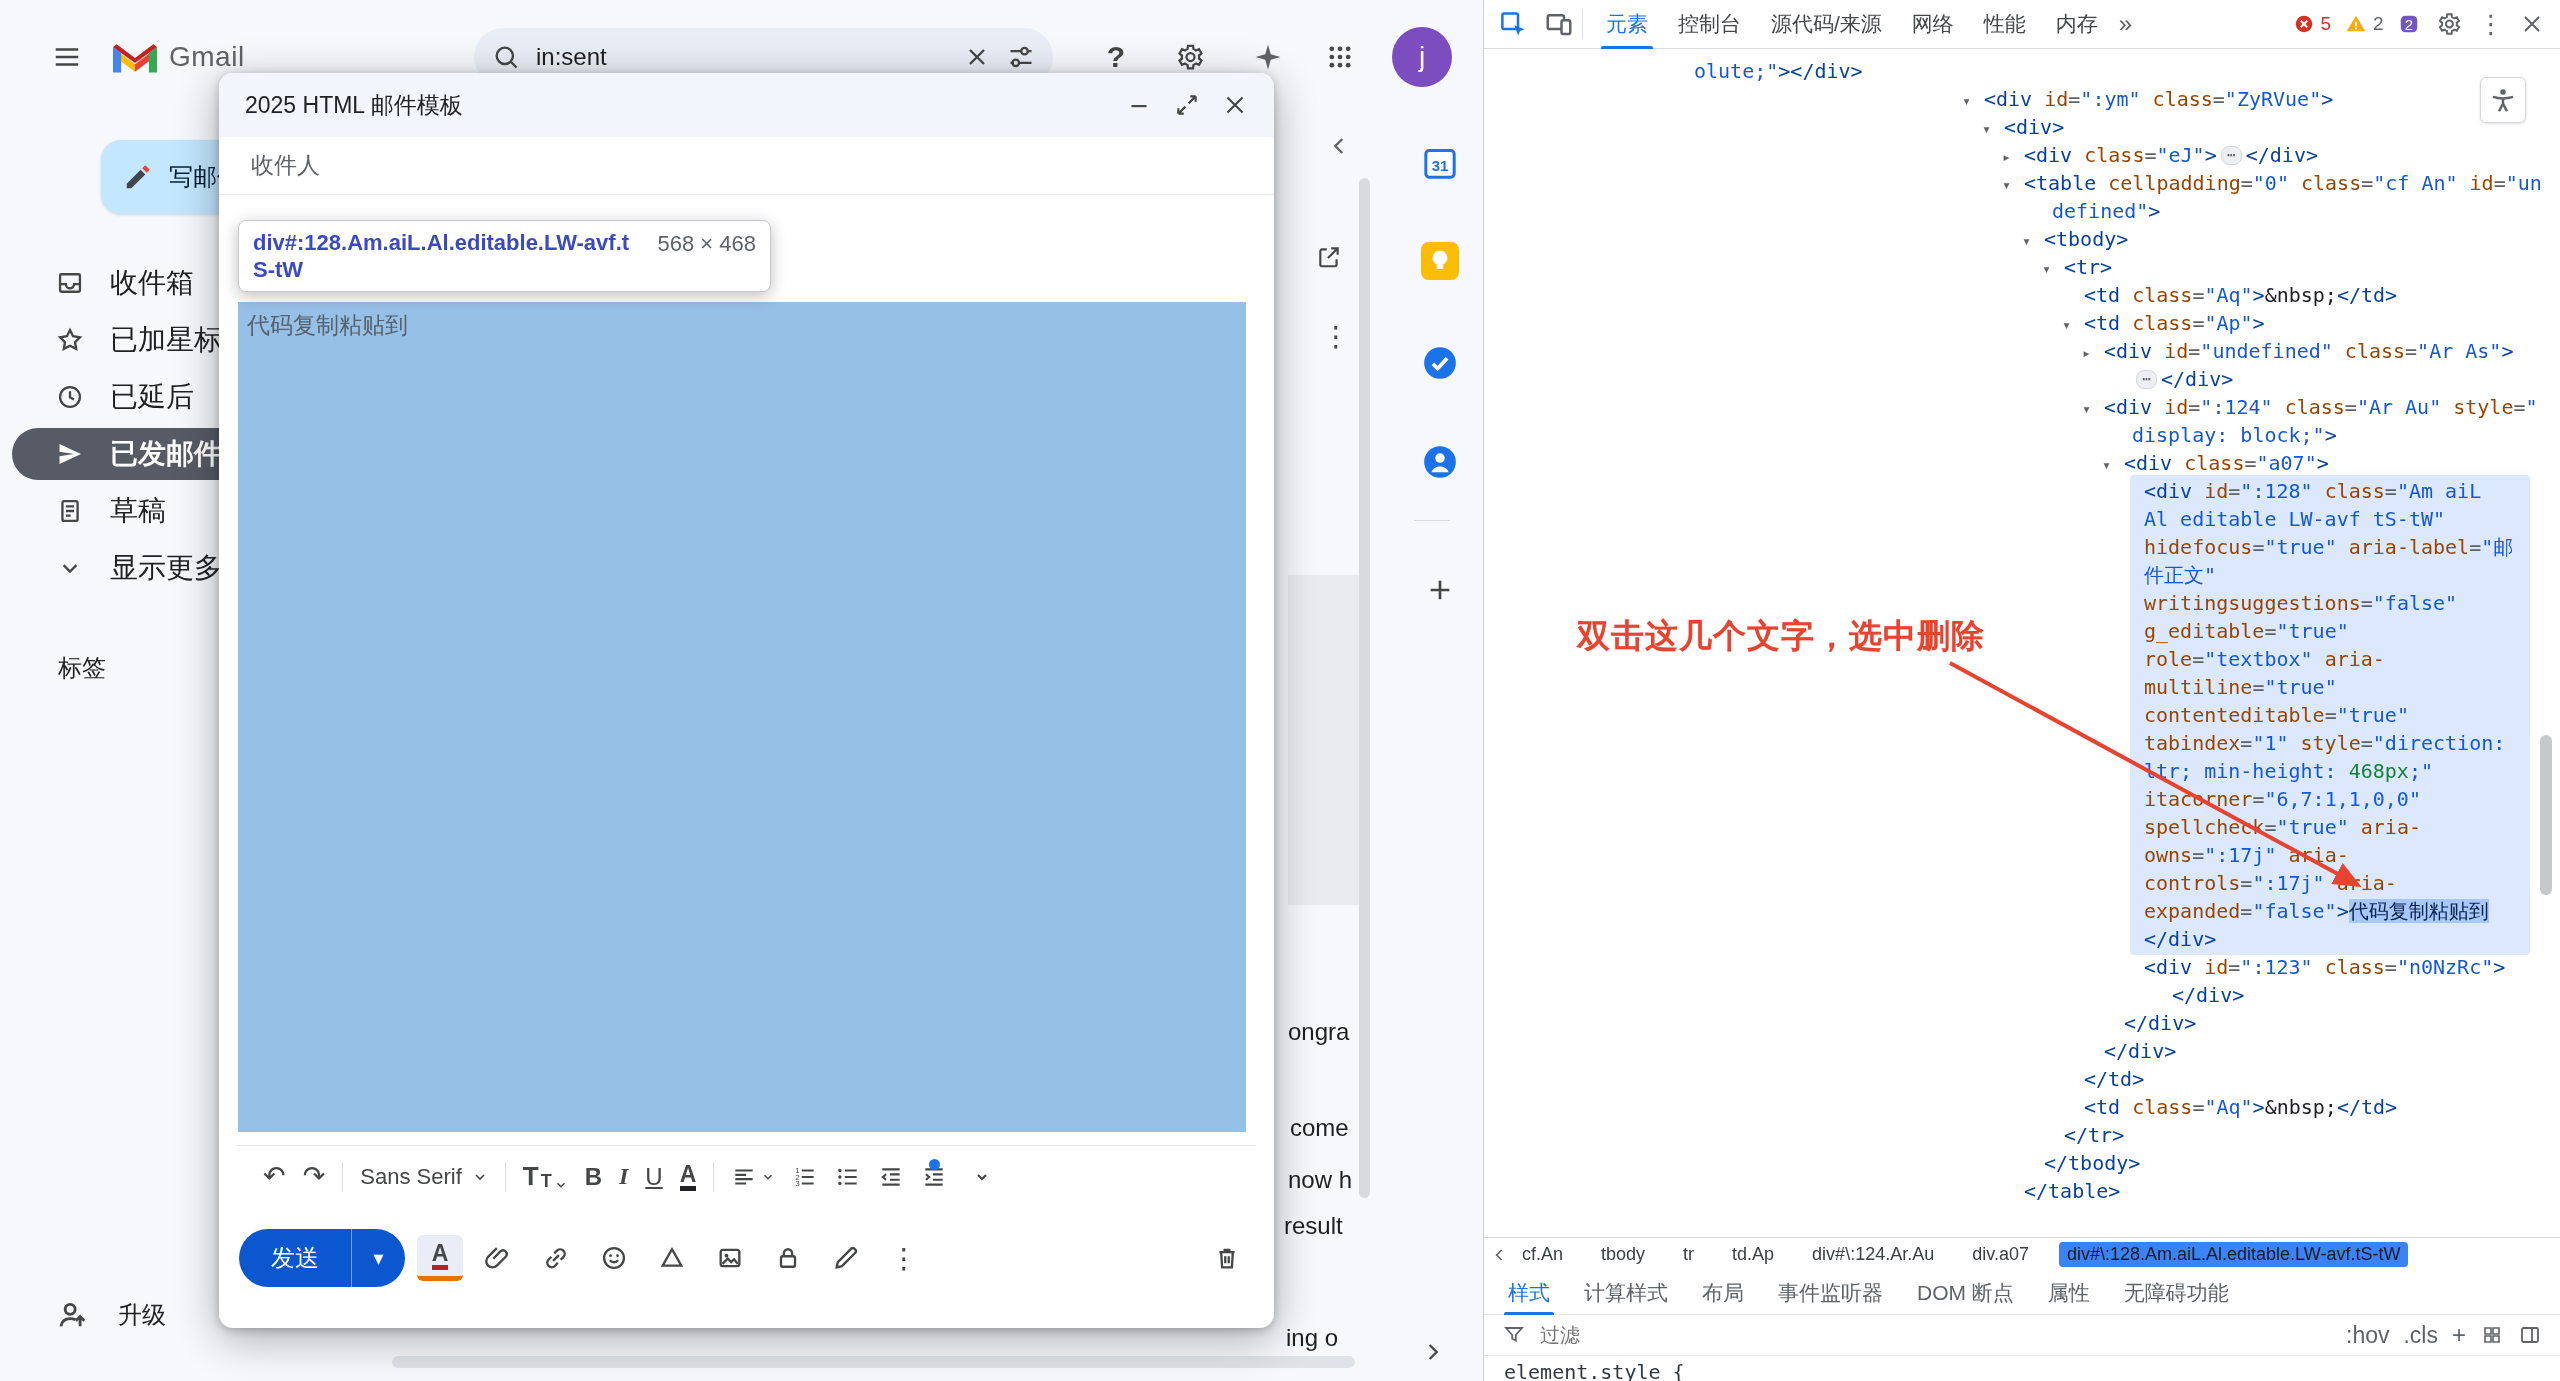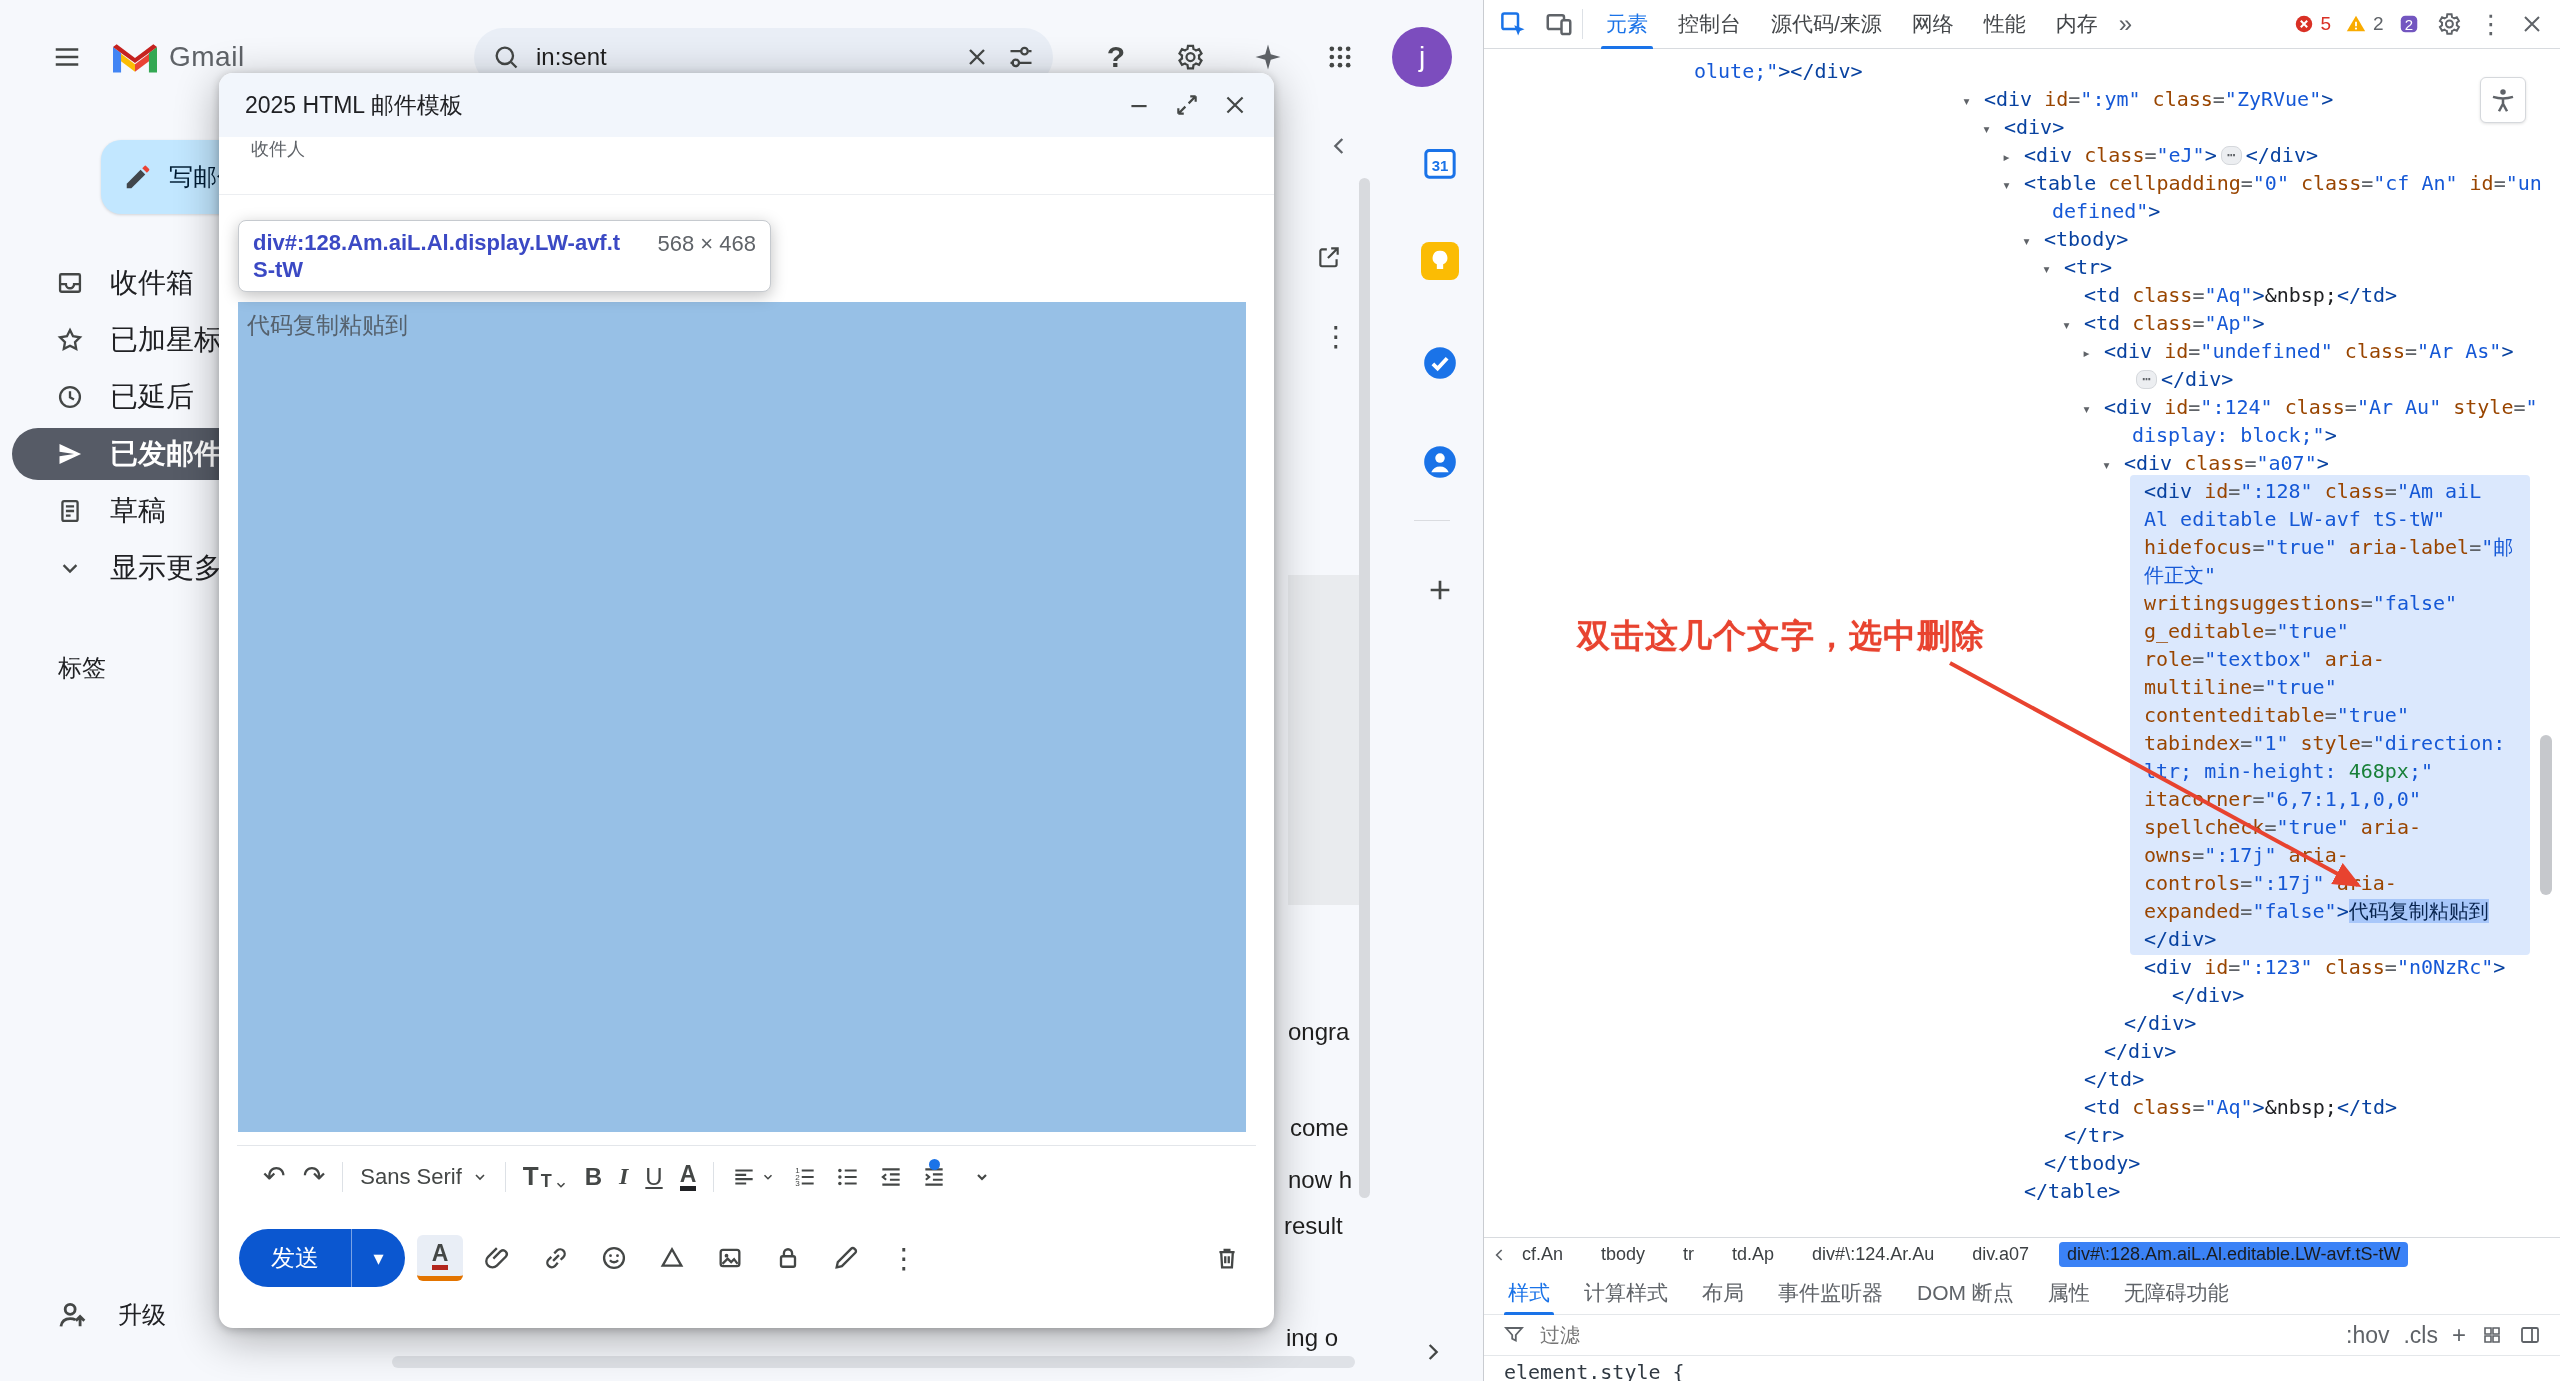--- a/index.html
+++ b/index.html
@@ -24,21 +24,21 @@
   .srow.sel .slb{font-weight:600;color:#fff}
   .shead{font-size:24px;font-weight:500;color:#202124}
   .stripbtn{width:56px;height:56px;border-radius:50%;display:flex;align-items:center;justify-content:center}
   .frag{position:absolute;font-size:24px;color:#1f1f1f;white-space:nowrap}
 
   
   #compose{position:absolute;left:219px;top:73px;width:1055px;height:1255px;background:#fff;border-radius:14px;box-shadow:0 10px 44px rgba(0,0,0,.32),0 2px 10px rgba(0,0,0,.22);z-index:10}
   .c-head{height:64px;background:#f2f6fc;border-radius:14px 14px 0 0;display:flex;align-items:center;padding:0 26px}
   .c-title{font-size:23px;font-weight:500;color:#202124}
   .c-ctrls{margin-left:auto;display:flex;gap:22px;color:#444746}
-  .c-row{height:58px;display:flex;align-items:flex-start;padding:0 32px;border-bottom:1px solid #eceef1;font-size:18px;color:#5f6368}
+  .c-row{height:58px;display:flex;align-items:center;padding:0 32px;border-bottom:1px solid #eceef1;font-size:23px;color:#5f6368}
   .tooltip{position:absolute;left:19px;top:147px;width:533px;min-height:64px;background:#fff;border:1px solid #c6cacf;border-radius:8px;box-shadow:0 4px 16px rgba(0,0,0,.25);display:flex;padding:8px 14px;z-index:5}
   .tt-sel{width:380px;font-size:22px;font-weight:600;color:#3b49c4;line-height:27px;word-break:break-all}
   .tt-dim{margin-left:auto;font-size:22px;color:#5f6368;padding-top:2px;white-space:nowrap}
   .overlay{position:absolute;left:19px;top:229px;width:1008px;height:830px;background:rgba(111,168,220,.72)}
   .overlay .otext{position:absolute;left:9px;top:8px;font-size:23px;color:#55616d}
   .fbar{position:absolute;left:18px;right:18px;top:1072px;height:62px;border-top:1px solid #e3e6ea;display:flex;align-items:center;gap:17px;padding:0 0 0 26px;color:#444746}
   .fbar .tch{font-size:27px;line-height:1}
   .fdiv{width:1px;height:30px;background:#dde1e6}
   .fname{font-size:22px;color:#444746;display:flex;align-items:center;gap:10px}
   .blet{font-size:24px;font-weight:700}
@@ -295,21 +295,21 @@
           <svg width="26" height="26" viewBox="0 0 24 24">
               <path d="M5 5l14 14M19 5L5 19" stroke="#444746" stroke-width="2"></path>
             </svg>
         </div>
       </div>
       <div class="c-row">
         <span>收件人</span>
       </div>
 
       <div class="tooltip">
-        <div class="tt-sel">div#:128.Am.aiL.Al.display.LW-avf.tS-tW</div>
+        <div class="tt-sel">div#:128.Am.aiL.Al.editable.LW-avf.tS-tW</div>
         <div class="tt-dim">568 × 468</div>
       </div>
 
       <div class="overlay">
         <span class="otext">代码复制粘贴到</span>
       </div>
 
       <div class="fbar">
         <span class="tch">↶</span>
         <span class="tch">↷</span>

